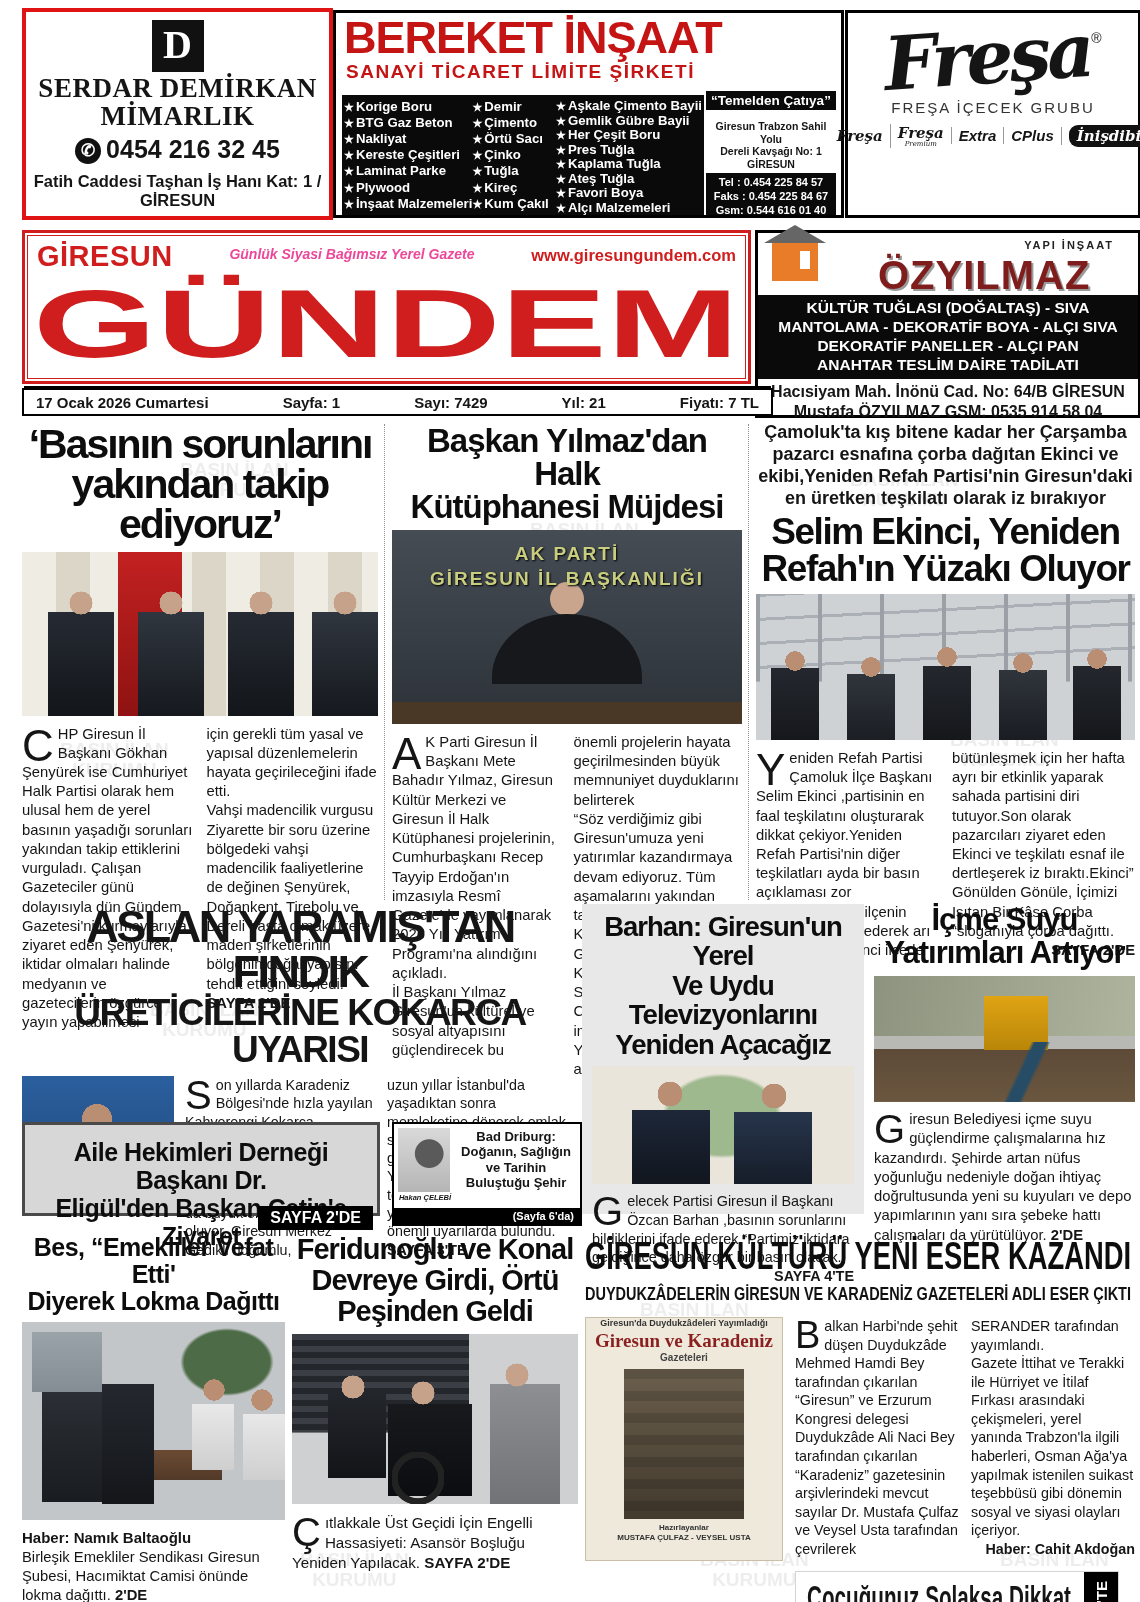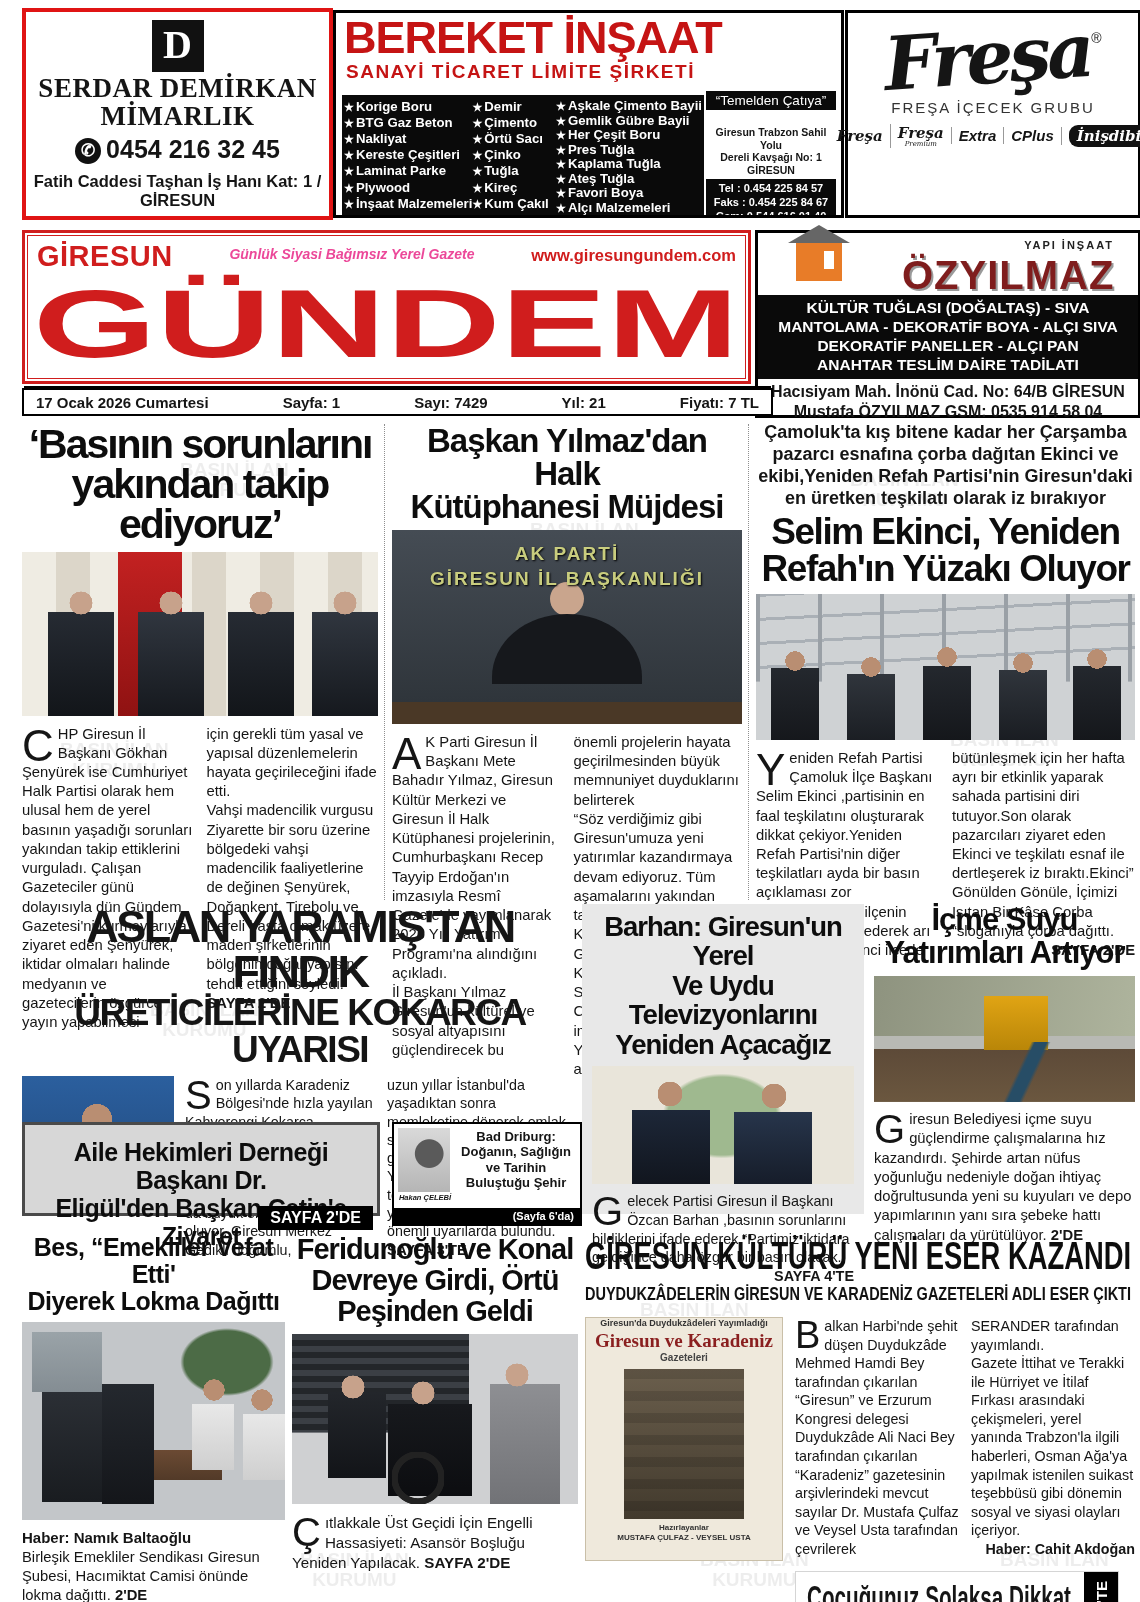--- a/index.html
+++ b/index.html
@@ -20,41 +20,41 @@
   .sd-addr{font-weight:bold;font-size:16.5px;margin-top:8px;}
   .ad-bereket{left:333px;top:10px;width:505px;height:202px;border:3px solid #000;background:#fff;overflow:hidden;}
   .bk-title{color:#c51414;font-weight:bold;font-size:45px;line-height:.95;letter-spacing:-1px;padding:4px 0 0 8px;}
   .bk-sub{color:#c51414;font-weight:bold;font-size:19px;letter-spacing:1.5px;padding:1px 0 3px 10px;}
   .bk-box{position:absolute;left:6px;top:82px;width:358px;height:113px;background:#0a0a0a;color:#fff;
           display:flex;padding:4px 2px;}
   .bk-col{flex:1;display:flex;flex-direction:column;justify-content:space-around;}
   .bk-col .pitem{font-weight:bold;font-size:13.2px;line-height:1.1;white-space:nowrap;}
   .bk-col .pitem::before{content:"★";margin-right:2px;font-size:11px;}
   .bk-right{position:absolute;left:370px;top:78px;width:130px;text-align:center;}
-  .bk-slogan{background:#0a0a0a;color:#fff;font-weight:normal;font-size:13.5px;padding:2px 2px;}
-  .bk-addr{font-weight:bold;font-size:10.5px;line-height:1.2;margin-top:16px;}
+  .bk-slogan{background:#0a0a0a;color:#fff;font-weight:bold;font-size:13.5px;padding:2px 2px;}
+  .bk-addr{font-weight:bold;font-size:10.5px;line-height:1.2;margin-top:10px;}
   .bk-contact{background:#0a0a0a;color:#fff;font-weight:bold;font-size:11px;line-height:1.25;margin-top:3px;padding:3px 1px;}
   .ad-fresa{left:845px;top:10px;width:290px;height:202px;border:3px solid #000;background:#fff;text-align:center;}
   .fr-logo{font-family:"DejaVu Serif",serif;font-style:italic;font-weight:bold;font-size:74px;line-height:1.05;
            letter-spacing:-4px;transform:rotate(-4deg);display:inline-block;margin-top:6px;}
   .fr-reg{font-size:14px;vertical-align:40px;letter-spacing:0;}
   .fr-group{font-size:15px;letter-spacing:2px;color:#333;margin-top:2px;}
   .fr-brands{display:flex;justify-content:center;align-items:center;margin-top:8px;padding:0 6px;}
   .fr-b{font-family:"DejaVu Serif",serif;font-style:italic;font-weight:bold;font-size:15px;padding:0 7px;border-left:1px solid #999;}
   .fr-b:first-child{border-left:none;}
   .fr-b .sub{display:block;font-size:7px;font-weight:normal;margin-top:-2px;}
   .fr-pill{background:#111;color:#fff;border-radius:9px;padding:2px 8px;}
   
   .masthead{left:22px;top:230px;width:723px;height:148px;border:3px solid #d01d1d;box-shadow:inset 0 0 0 2px #fff,inset 0 0 0 3px #d01d1d;}
   .mh-row{display:flex;justify-content:space-between;align-items:flex-start;padding:7px 12px 0;}
   .mh-city{color:#d01d1d;font-weight:bold;font-size:29px;letter-spacing:.5px;}
   .mh-tag{color:#ec4899;font-weight:bold;font-style:italic;font-size:14px;padding-top:6px;}
   .mh-web{color:#d01d1d;font-weight:bold;font-size:16.5px;padding-top:6px;}
   .ad-ozyilmaz{left:755px;top:230px;width:380px;height:182px;border:3px solid #000;background:#fff;}
-  .oz-top{position:relative;height:62px;margin-left:24px;}
+  .oz-top{position:relative;height:62px;}
   .oz-house{position:absolute;left:14px;top:8px;width:46px;height:40px;background:#e87c28;}
   .oz-house::before{content:"";position:absolute;left:-8px;top:-16px;border-left:31px solid transparent;
       border-right:31px solid transparent;border-bottom:18px solid #666;}
   .oz-house::after{content:"";position:absolute;right:6px;top:8px;width:14px;height:22px;background:#fff;
       box-shadow:0 0 0 2px #e87c28 inset;}
   .oz-sector{position:absolute;right:24px;top:6px;font-weight:bold;font-size:11px;letter-spacing:2px;color:#222;}
   .oz-name{position:absolute;left:120px;top:20px;font-weight:bold;font-size:40px;letter-spacing:1px;color:#7f1d1d;
       text-shadow:2px 2px 0 #9a9a9a;}
   .oz-band{background:#0a0a0a;color:#fff;font-weight:bold;font-size:15.5px;line-height:1.22;text-align:center;padding:4px 2px;}
   .oz-foot{text-align:center;font-weight:bold;font-size:16px;line-height:1.25;padding-top:3px;}

